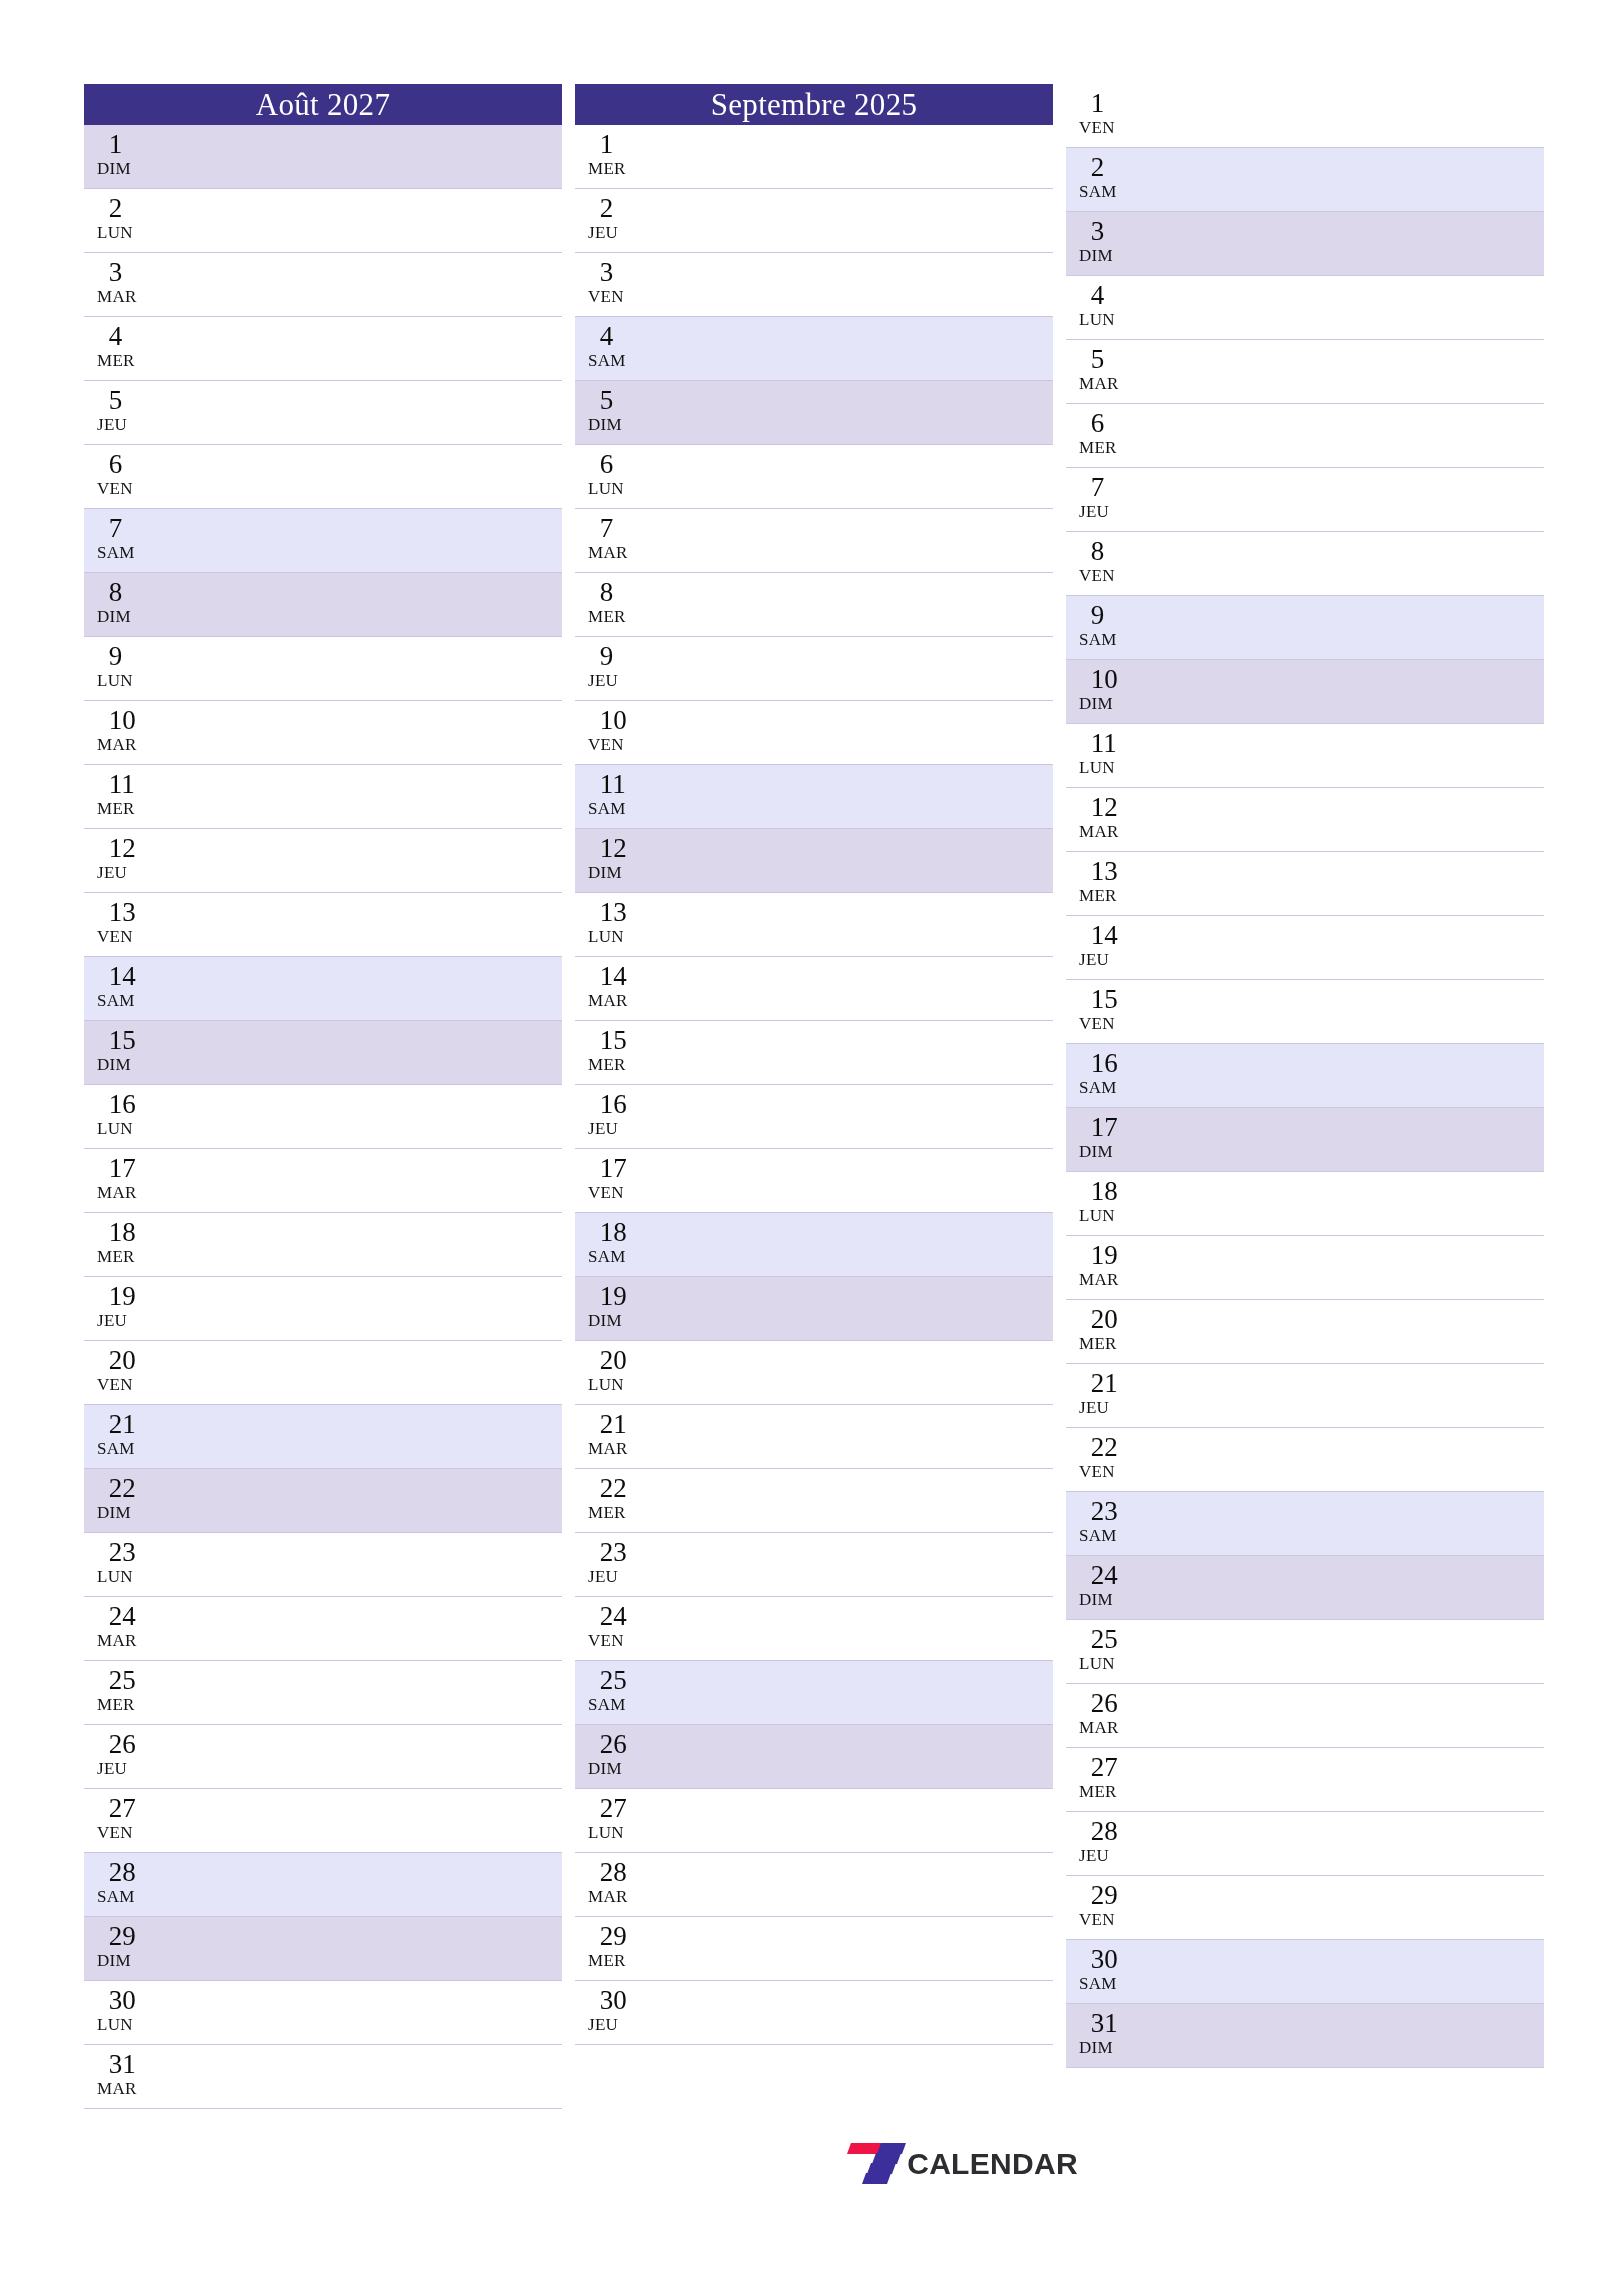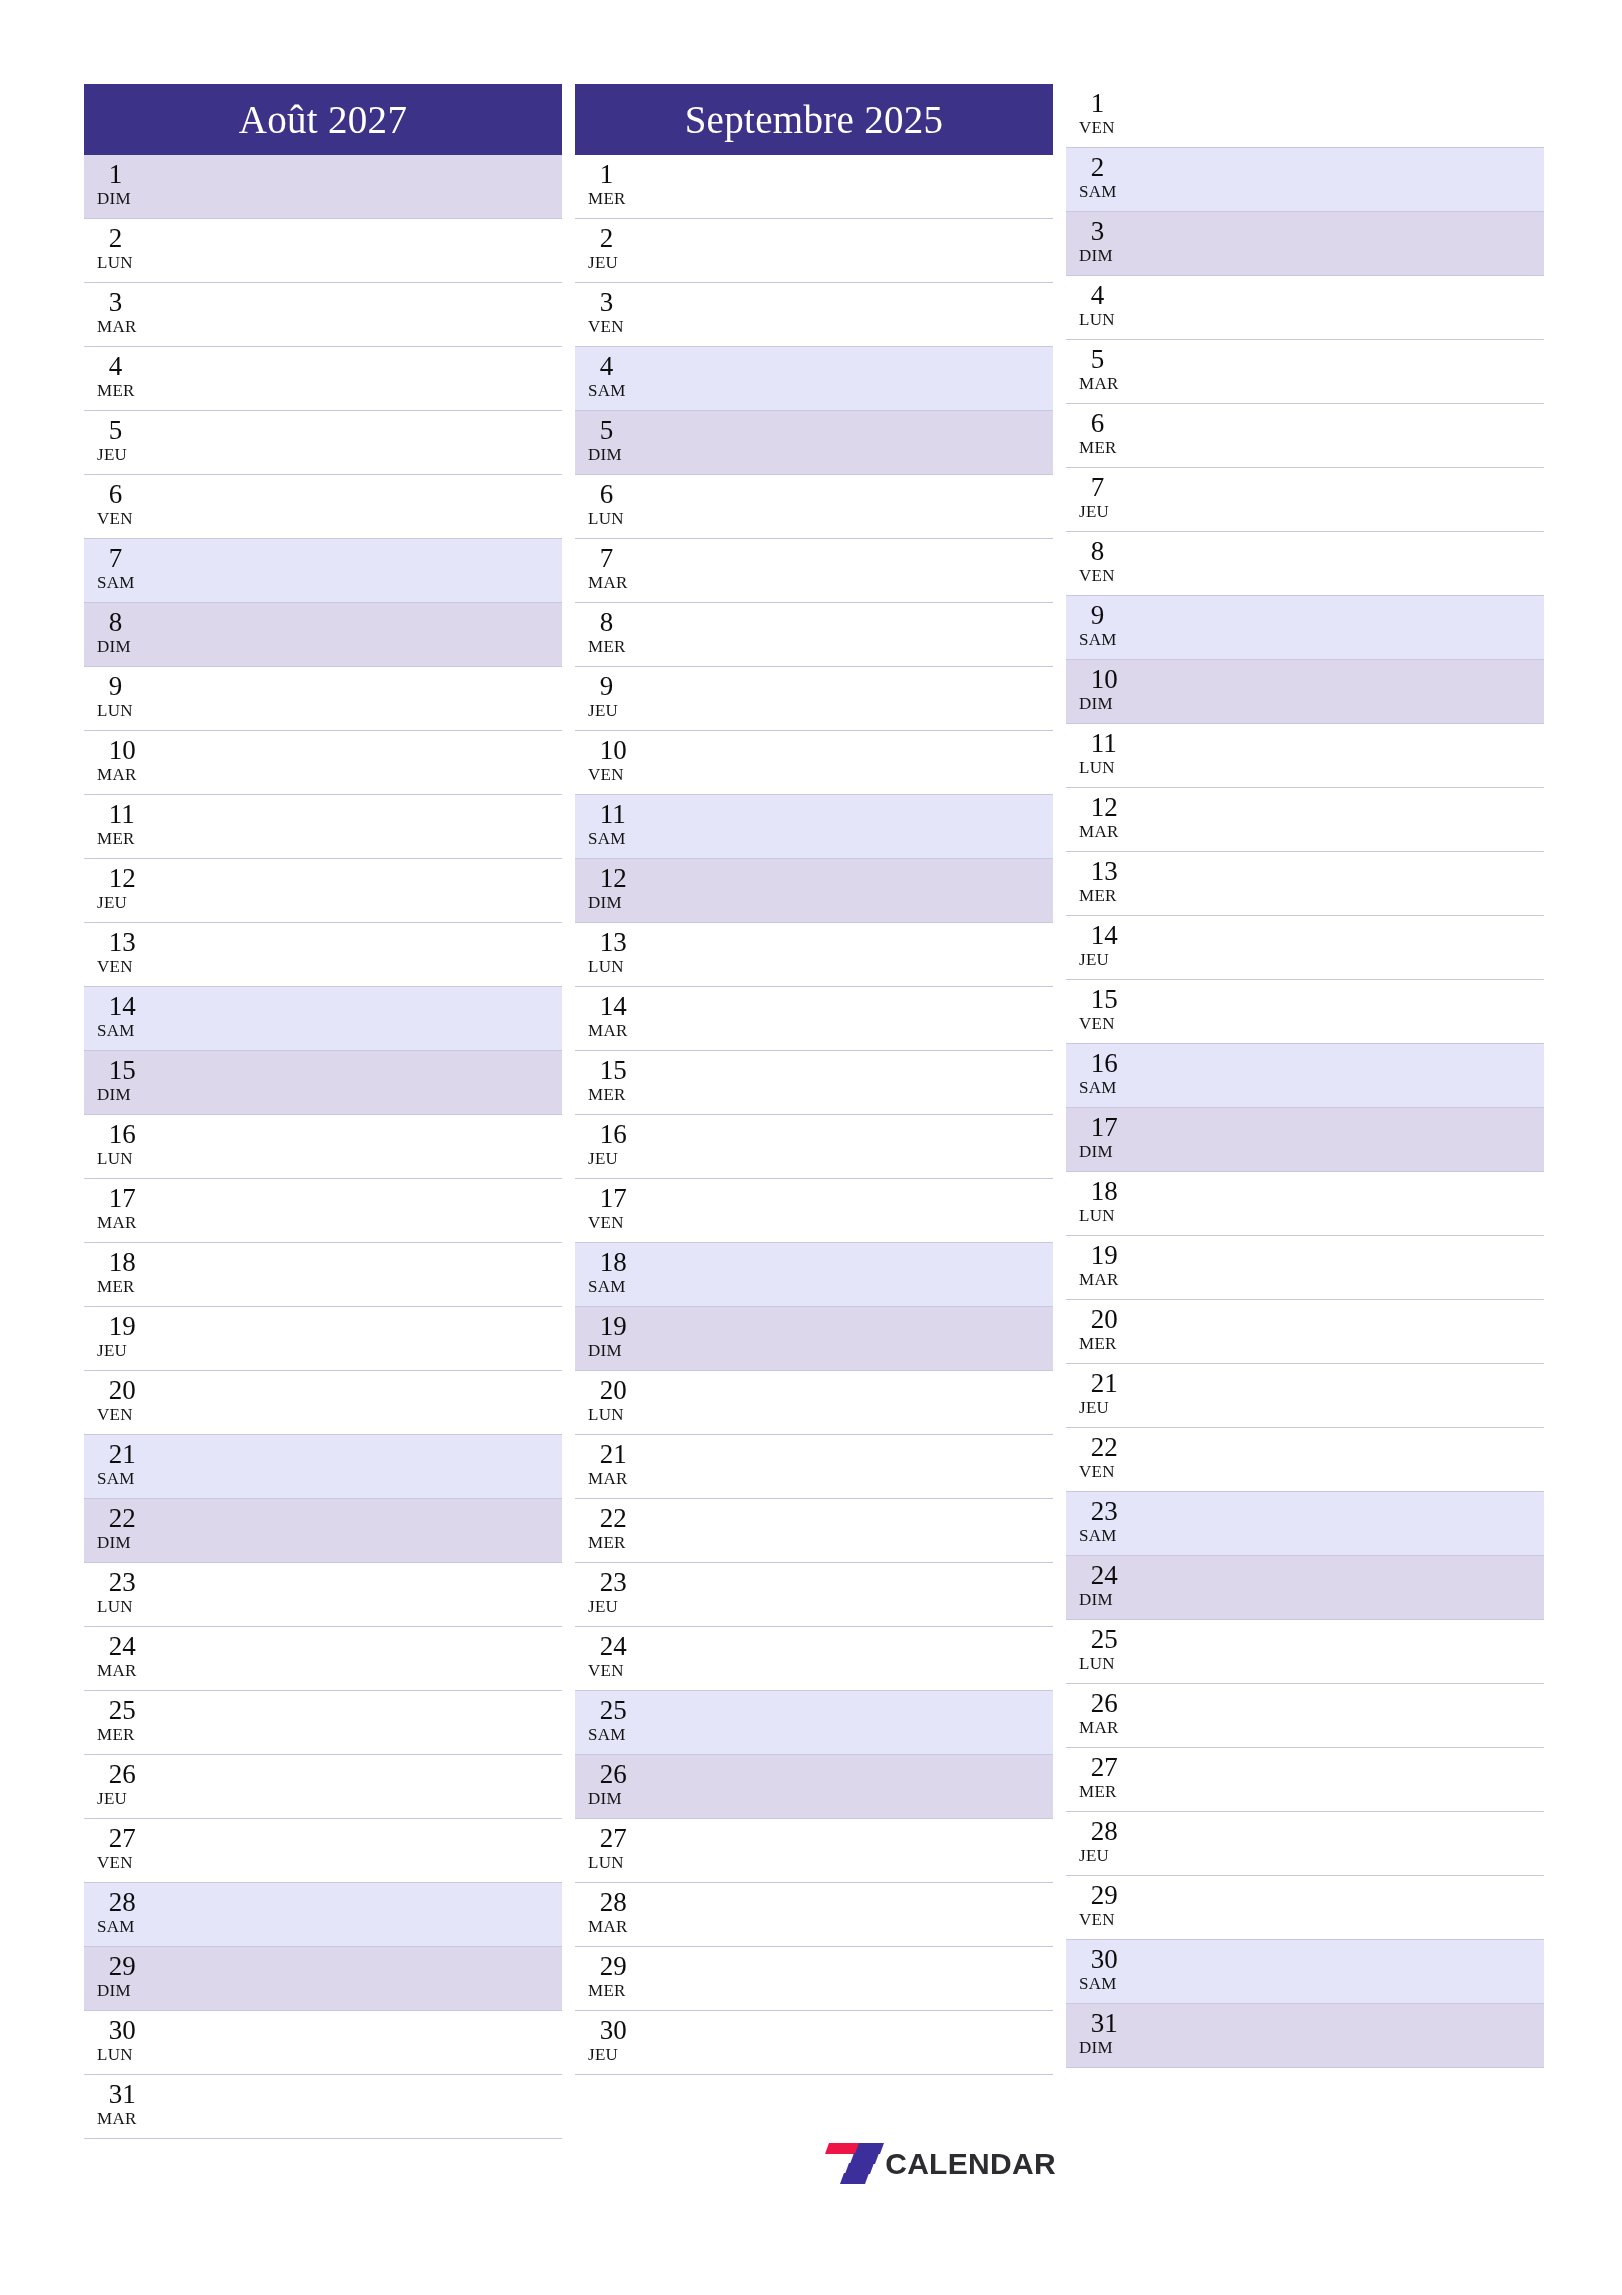--- a/index.html
+++ b/index.html
@@ -19,28 +19,28 @@
     display:flex;
     gap:13px;
     width:1455px;
     align-items:flex-start;
   }
   .month-col {
     width:478px;
     flex:0 0 478px;
   }
   .month-header {
-    height:71px;
+    height:41px;
     background:#3c3288;
     color:#ffffff;
     display:flex;
     align-items:center;
     justify-content:center;
     font-family:"Liberation Serif","DejaVu Serif",serif;
-    font-size:39px;
+    font-size:31px;
     line-height:1;
     letter-spacing:0.3px;
     font-weight:400;
   }
   .days { width:100%; }
   .day-row {
     position:relative;
     height:64px;
     border-bottom:1.3px solid #c9c6e2;
     background:#ffffff;
@@ -61,21 +61,21 @@
     display:block;
     font-size:17px;
     line-height:19.6px;
     color:#141414;
     font-family:"Liberation Serif","DejaVu Serif",serif;
     letter-spacing:0.3px;
   }
   
   #footer-logo {
     position:absolute;
-    left:826px;
+    left:848px;
     top:2141px;
     display:flex;
     align-items:center;
     gap:9.2px;
     height:46px;
     text-align:right;
   }
   .logo-mark {
     position:relative;
     width:50px; height:44px;

